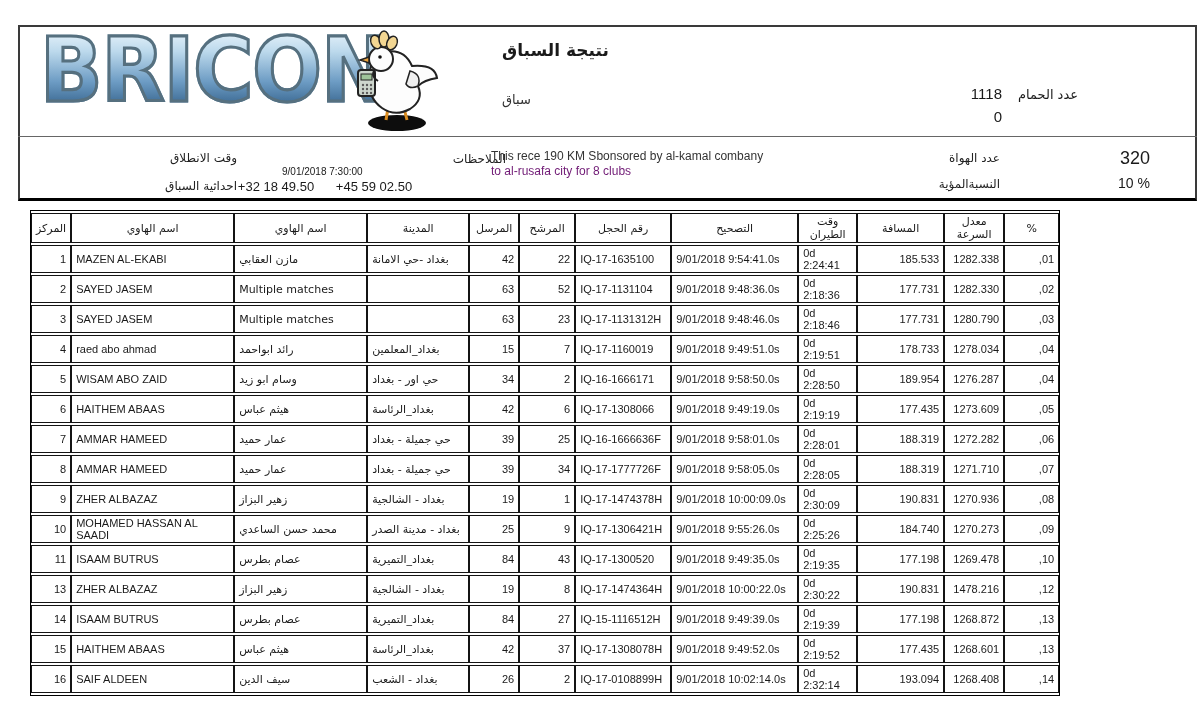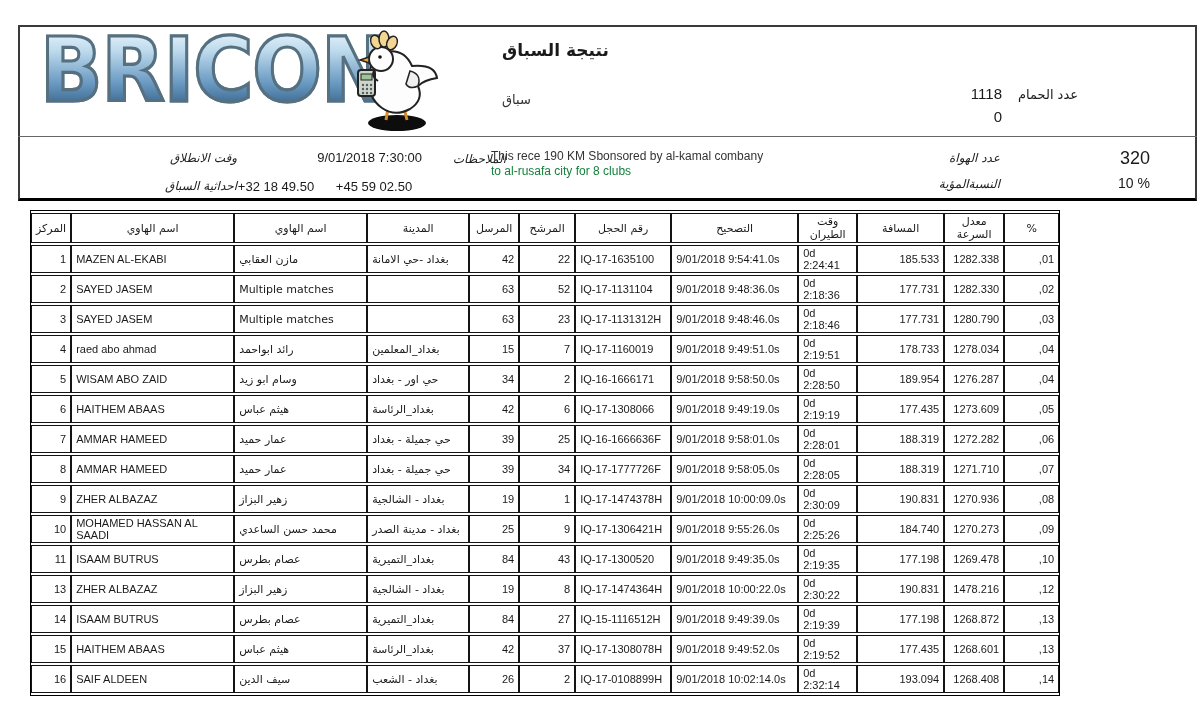--- a/index.html
+++ b/index.html
@@ -15,26 +15,26 @@
           letter-spacing:-1px;background:linear-gradient(180deg,#eef7fd 0%,#bcd9ec 28%,#6d9cc4 62%,#427099 85%,#86aecd 100%);
           -webkit-background-clip:text;background-clip:text;color:transparent;
           -webkit-text-stroke:3px #56707f;text-shadow:none;transform:scaleY(1.08);}
   .title-ar{left:492px;top:40px;font-size:17px;font-weight:bold;}
   .subtitle-ar{left:492px;top:92px;font-size:13px;color:#333;}
   .race-title{left:828px;top:40px;width:258px;text-align:center;font-size:17px;font-weight:bold;}
   .pigeon-count-val{left:930px;top:85px;width:62px;text-align:right;font-size:15px;}
   .pigeon-count-lbl{left:1008px;top:87px;font-size:13px;}
   .pigeon-count-zero{left:930px;top:108px;width:62px;text-align:right;font-size:15px;}
   
-  .lbl{font-size:12px;color:#222;font-style:italic;}
+  .lbl{font-size:12px;color:#222;}
   .release-lbl{left:132px;top:151px;width:95px;text-align:right;}
-  .release-val{left:272px;top:150px;width:140px;text-align:right;font-size:13px;}
+  .release-val{left:272px;top:166px;width:140px;text-align:left;font-size:10px;}
   .notes-lbl{left:436px;top:152px;width:60px;}
   .note1{left:481px;top:149px;font-size:12px;color:#333;}
-  .note2{left:481px;top:164px;font-size:12px;color:#15803d;}
+  .note2{left:481px;top:164px;font-size:12px;color:#701a75;}
   .coords-lbl{left:132px;top:179px;width:95px;text-align:right;}
   .coord-lat{left:220px;top:179px;width:92px;text-align:center;font-size:13px;}
   .coord-lon{left:318px;top:179px;width:92px;text-align:center;font-size:13px;}
   .fanciers-lbl{left:915px;top:151px;width:75px;text-align:right;}
   .fanciers-val{left:1075px;top:148px;width:65px;text-align:right;font-size:18px;}
   .pct-lbl{left:900px;top:177px;width:90px;text-align:right;}
   .pct-val{left:1075px;top:175px;width:65px;text-align:right;font-size:14px;}
   
   .results{left:20px;top:210px;}
   table{border-collapse:separate;border-spacing:0 2px;background:#fff;border:1px solid #000;}

